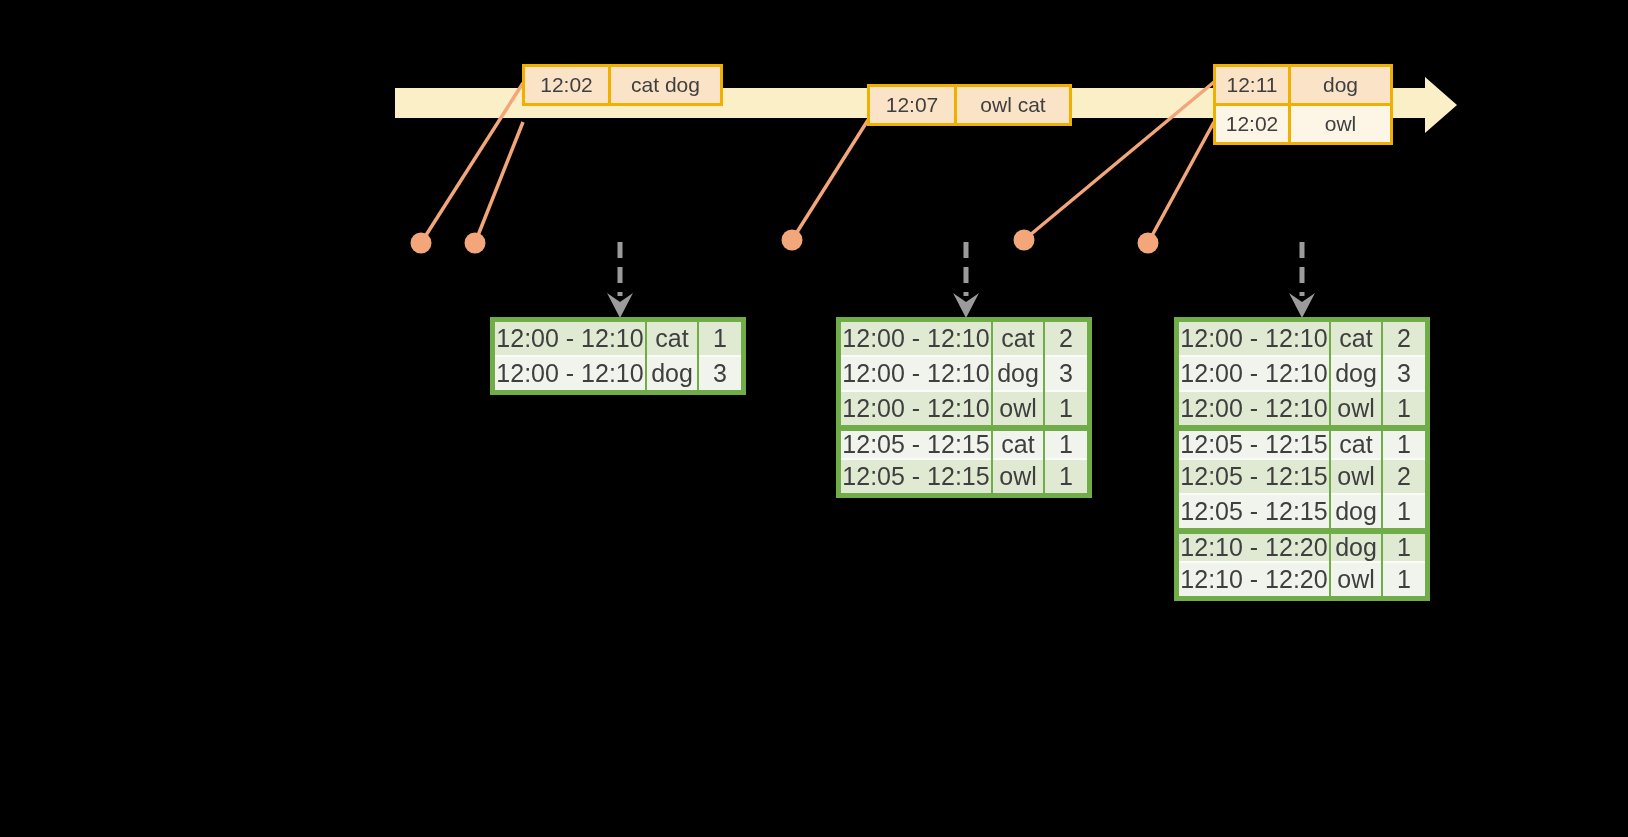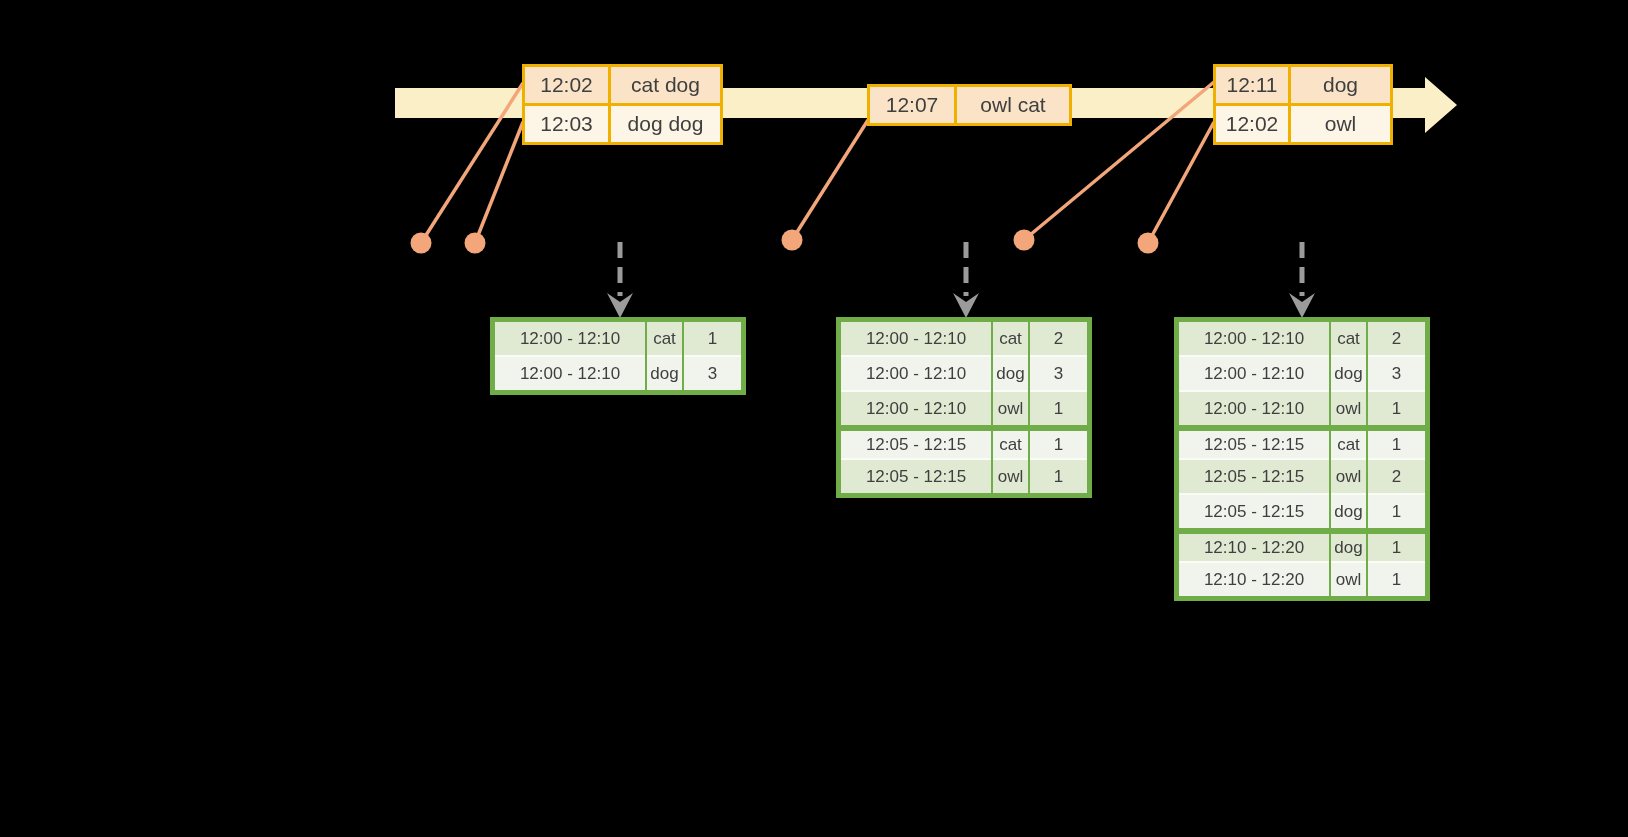--- a/index.html
+++ b/index.html
@@ -29,22 +29,22 @@
 
   
   .rtable{border:5px solid var(--green-border,#70AC48);background:var(--green-border,#70AC48);}
   .rtable .trow{height:33px;}
   .rtable .trow + .trow{margin-top:2px;}
   .rtable .trow.group-start{margin-top:0;border-top:6px solid var(--green-border,#70AC48);}
   .rtable .tcell + .tcell{margin-left:2px;}
   .rtable .trow.base .tcell{background:var(--green-row,#E0EAD3);}
   .rtable .trow.alt  .tcell{background:var(--white-row,#F1F4EC);}
   .rtable .trow + .trow:not(.group-start) .tcell{box-shadow:0 -2px 0 var(--row-divider,#FAFCF6);}
-  .rtable{font-size:17px;}
-  .rtable .c0{width:150px;} .rtable .c1{width:35px;} .rtable .c2{flex:1;}
+  .rtable{font-size:25px;}
+  .rtable .c0{width:150px;} .rtable .c1{width:50px;} .rtable .c2{flex:1;}
 </style>
 </head>
 <body>
 
 <div class="canvas">
 
   <svg class="layer" width="1628" height="837">
 
     <polygon points="395,88 1425,88 1425,77 1457,105 1425,133 1425,118 395,118" fill="#FBEFC7"></polygon>
 
@@ -67,24 +67,20 @@
     <polygon points="953,293 966,302 979,293 966,318" fill="#9B9B9B"></polygon>
 
     <line stroke-width="5" stroke-dasharray="16 9" x1="1302" y1="242" x2="1302" y2="296" stroke="#9B9B9B"></line>
     <polygon points="1289,293 1302,302 1315,293 1302,318" fill="#9B9B9B"></polygon>
   </svg>
 
   <div class="dtable etable et1" style="left:522px;top:64px;width:201px;text-align:right;">
       <div class="trow base">
         <div class="tcell c0">12:02</div>
         <div class="tcell c1">cat dog</div>
-      </div>
-      <div class="trow alt">
-        <div class="tcell c0">12:03</div>
-        <div class="tcell c1">dog dog</div>
       </div>
     </div>
 
   <div class="dtable etable et2" style="left:867px;top:84px;width:205px;">
       <div class="trow base">
         <div class="tcell c0">12:07</div>
         <div class="tcell c1">owl cat</div>
       </div>
     </div>
 

